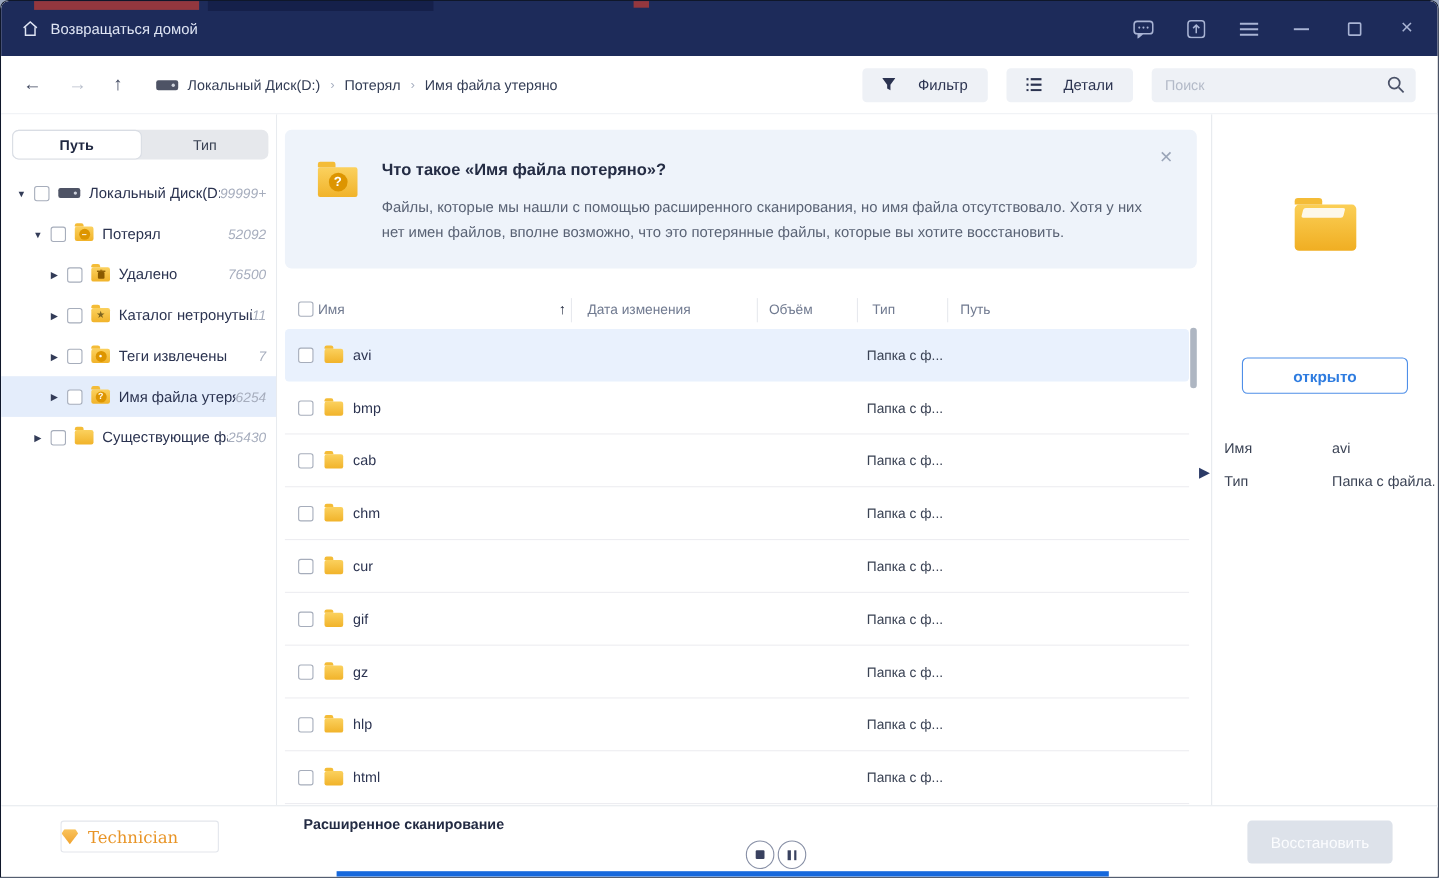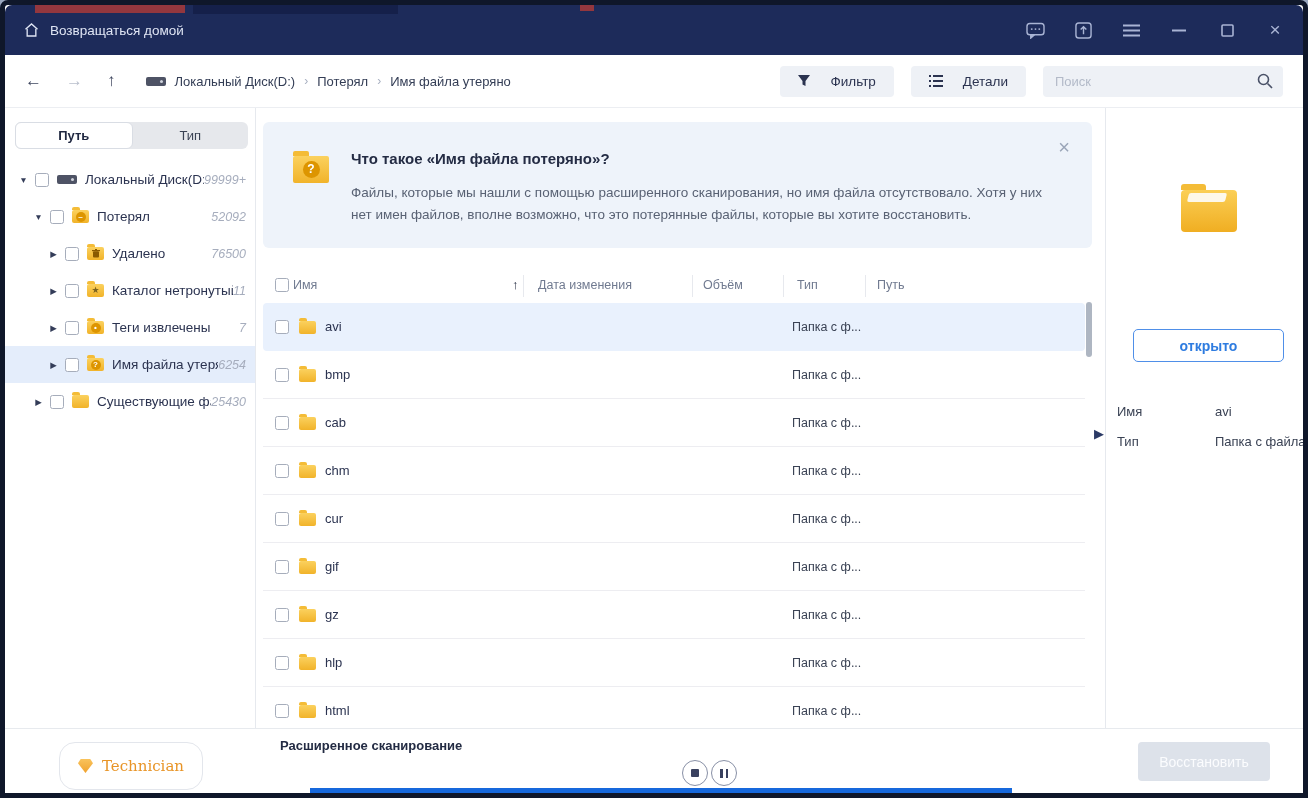--- a/index.html
+++ b/index.html
@@ -1,18 +1,18 @@
 <!DOCTYPE html>
 <html><head>
 <meta charset="utf-8">
 <style>
   html,body{margin:0;padding:0;background:#9aa7bf;}
   *{box-sizing:border-box;}
   .window{position:relative;width:1308px;height:798px;margin:0 auto;background:#fff;
-    font-family:"Liberation Sans",sans-serif;overflow:hidden;border:5px solid #0f172a;border-radius:8px 8px 0 0;}
+    font-family:"Liberation Sans",sans-serif;overflow:hidden;border:1px solid #0f172a;border-radius:8px 8px 0 0;}
   
   .titlebar{position:absolute;top:0;left:0;right:0;height:50px;background:#1d2b5a;
     display:flex;align-items:center;padding:0 18px;border-radius:7px 7px 0 0;}
   .titlebar .home{display:flex;align-items:center;gap:10px;color:#dfe5f4;font-size:13.5px;cursor:default;}
   .tb-icons{margin-left:auto;display:flex;align-items:center;gap:28px;color:#a9b4d4;}
   .tb-icons .ic{width:20px;height:20px;display:flex;align-items:center;justify-content:center;}
   .artifact{position:absolute;top:0;z-index:5;}
   
   .toolbar{position:absolute;top:50px;left:0;right:0;height:53px;background:#fff;
     display:flex;align-items:center;padding:0 20px;border-bottom:1px solid #eceef2;}
@@ -86,22 +86,22 @@
   
   .preview{width:207px;border-left:1px solid #e6e9ee;position:relative;background:#fff;}
   .preview .hero{position:absolute;left:50%;top:82px;transform:translateX(-50%);}
   .open-btn{position:absolute;left:27px;top:221px;width:151px;height:33px;background:#fff;
     border:1px solid #4f8fe8;border-radius:5px;color:#2e7ce0;font-size:14px;font-weight:bold;font-family:inherit;cursor:pointer;}
   .prop{position:absolute;left:11px;right:4px;font-size:13px;color:#3a4254;display:flex;}
   .prop .pl{width:98px;flex:none;}
   .prop .pv{white-space:nowrap;overflow:hidden;}
   
   .bottombar{position:absolute;left:0;right:0;bottom:0;height:65px;background:#fff;border-top:1px solid #e7eaee;}
-  .lic-btn{position:absolute;left:54px;top:13px;width:144px;height:48px;background:#fff;border:1px solid #e3e6ec;
-    border-radius:16px;display:flex;align-items:center;justify-content:center;gap:9px;cursor:pointer;}
+  .lic-btn{position:absolute;left:54px;top:13px;width:144px;height:29px;background:#fff;border:1px solid #e3e6ec;
+    border-radius:3px;display:flex;align-items:center;gap:9px;cursor:pointer;}
   .gem{width:15px;height:14px;background:linear-gradient(180deg,#f9c35c,#f0a22e);
     clip-path:polygon(18% 0,82% 0,100% 30%,50% 100%,0 30%);}
   .lic-label{font-family:"DejaVu Serif",serif;font-size:15px;color:#e89426;}
   .scan-title{position:absolute;left:275px;top:9px;font-size:13px;font-weight:bold;color:#232b43;}
   .scan-stats{position:absolute;left:275px;top:36px;font-size:12.5px;color:#9aa2b2;}
   .circle-btn{position:absolute;width:26px;height:26px;border:1.5px solid #8890a6;border-radius:50%;
     background:#fff;top:31px;display:flex;align-items:center;justify-content:center;cursor:pointer;}
   .stop-sq{width:8px;height:8px;background:#39415f;border-radius:1px;}
   .pause-bars{display:flex;gap:3px;}
   .pause-bars i{display:block;width:2.5px;height:9px;background:#39415f;}

